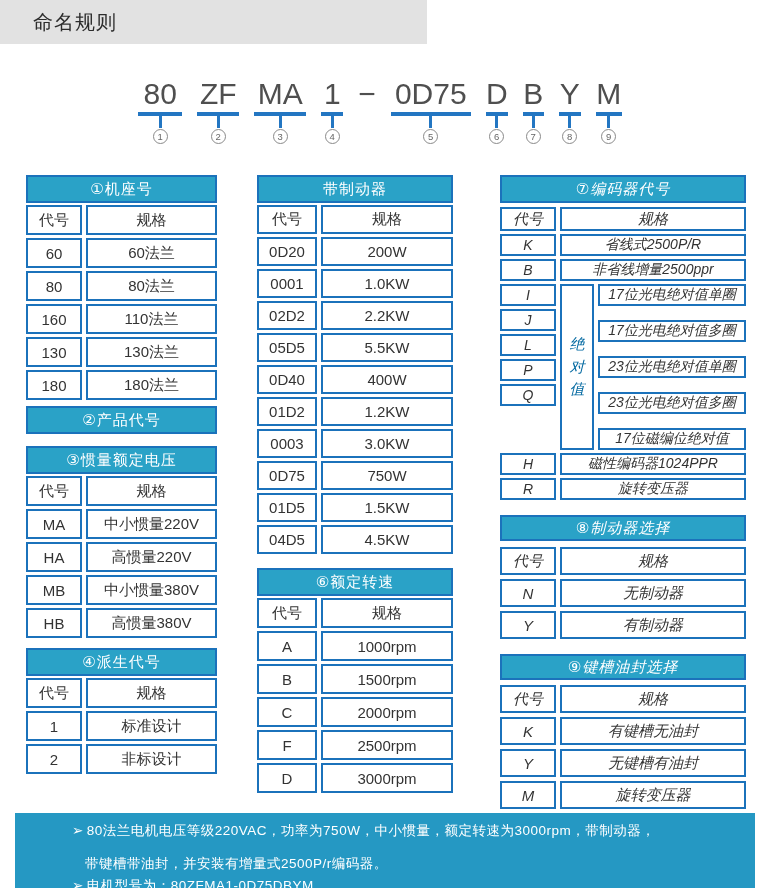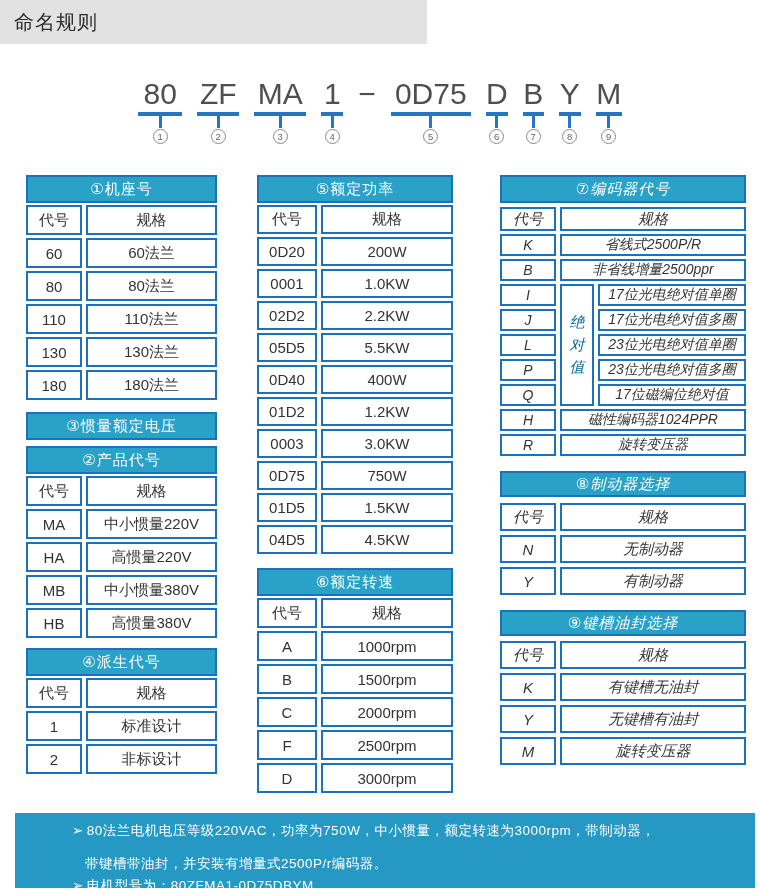--- a/index.html
+++ b/index.html
@@ -2,21 +2,21 @@
 <html><head>
 <meta charset="utf-8">
 <style>
   * { margin:0; padding:0; box-sizing:border-box; }
   html,body { width:760px; height:894px; background:#ffffff; overflow:hidden;
               font-family:"Liberation Sans","DejaVu Sans",sans-serif; }
   .abs { position:absolute; }
 
   
   .title-bar { left:0; top:0; width:427px; height:44px; background:#e2e2e2;
-               display:flex; align-items:center; padding-left:14px; }
+               display:flex; align-items:center; padding-left:33px; }
   .title-bar span { font-size:20px; color:#2c2c2c; letter-spacing:1px; }
 
   
   .model { left:0; top:78px; width:760px; display:flex; justify-content:center;
            align-items:flex-start; gap:15px; }
   .seg { display:flex; flex-direction:column; align-items:center; }
   .seg-text { font-size:30px; line-height:32px; color:#4f4f4f; white-space:nowrap; }
   .seg-bar { height:4px; width:100%; background:#2376c2; margin-top:2px; }
   .seg-stem { width:3px; height:12px; background:#2376c2; }
   .seg-circle { width:15px; height:15px; border:1px solid #8a8a8a; border-radius:50%;
@@ -41,21 +41,21 @@
   .h28 .cell { height:28px; }
   .h24 .cell { height:24px; }
   .h22 .cell { height:22px; font-size:14px; }
   .left-col  { left:26px;  top:175px; width:191px; }
   .mid-col   { left:257px; top:175px; width:196px; }
   .right-col { left:500px; top:175px; width:246px;font-style:italic; }
 
   
   .absgrp { display:flex; gap:4px; margin-top:3px; }
   .absgrp .codes { flex:0 0 56px; display:flex; flex-direction:column; gap:3px; }
-  .absgrp .specs { flex:1; display:flex; flex-direction:column; gap:3px; }
+  .absgrp .specs { flex:1; display:flex; flex-direction:column; gap:14px; }
   .absgrp .cell { height:22px; font-size:14px; }
   .abscell { flex:0 0 34px; border:2px solid #1b72bb; background:#ffffff;
              display:flex; align-items:center; justify-content:center; height:auto; }
   .abscell span { display:inline-block; width:1em; word-break:break-all;
                   line-height:1.5; font-size:15px; color:#0369a1; text-align:center; }
 
   
   .footer { left:15px; top:813px; width:740px; height:75px; background:#2598c3;
             color:#ffffff; font-size:13.5px; line-height:22px; padding:7px 0 0 57px;
             letter-spacing:0.5px; }
@@ -138,36 +138,36 @@
     </div>
     <div class="row">
       <div class="cell code">60</div>
       <div class="cell spec">60法兰</div>
     </div>
     <div class="row">
       <div class="cell code">80</div>
       <div class="cell spec">80法兰</div>
     </div>
     <div class="row">
-      <div class="cell code">110</div>
+      <div class="cell code">160</div>
       <div class="cell spec">110法兰</div>
     </div>
     <div class="row">
       <div class="cell code">130</div>
       <div class="cell spec">130法兰</div>
     </div>
     <div class="row">
       <div class="cell code">180</div>
       <div class="cell spec">180法兰</div>
     </div>
   </div>
 
+  <div class="band" style="margin-top:6px">②产品代号</div>
+
   <div class="band" style="margin-top:12px">③惯量额定电压</div>
-
-  <div class="band" style="margin-top:6px">②产品代号</div>
   <div class="rows h30">
     <div class="row">
       <div class="cell code">代号</div>
       <div class="cell spec">规格</div>
     </div>
     <div class="row">
       <div class="cell code">MA</div>
       <div class="cell spec">中小惯量220V</div>
     </div>
     <div class="row">
@@ -195,21 +195,21 @@
       <div class="cell spec">标准设计</div>
     </div>
     <div class="row">
       <div class="cell code">2</div>
       <div class="cell spec">非标设计</div>
     </div>
   </div>
 </div>
 
 <div class="abs col mid-col">
-  <div class="band">⑤额定功率</div>
+  <div class="band">带制动器</div>
   <div class="rows h29">
     <div class="row">
       <div class="cell code60">代号</div>
       <div class="cell spec">规格</div>
     </div>
     <div class="row">
       <div class="cell code60">0D20</div>
       <div class="cell spec">200W</div>
     </div>
     <div class="row">

